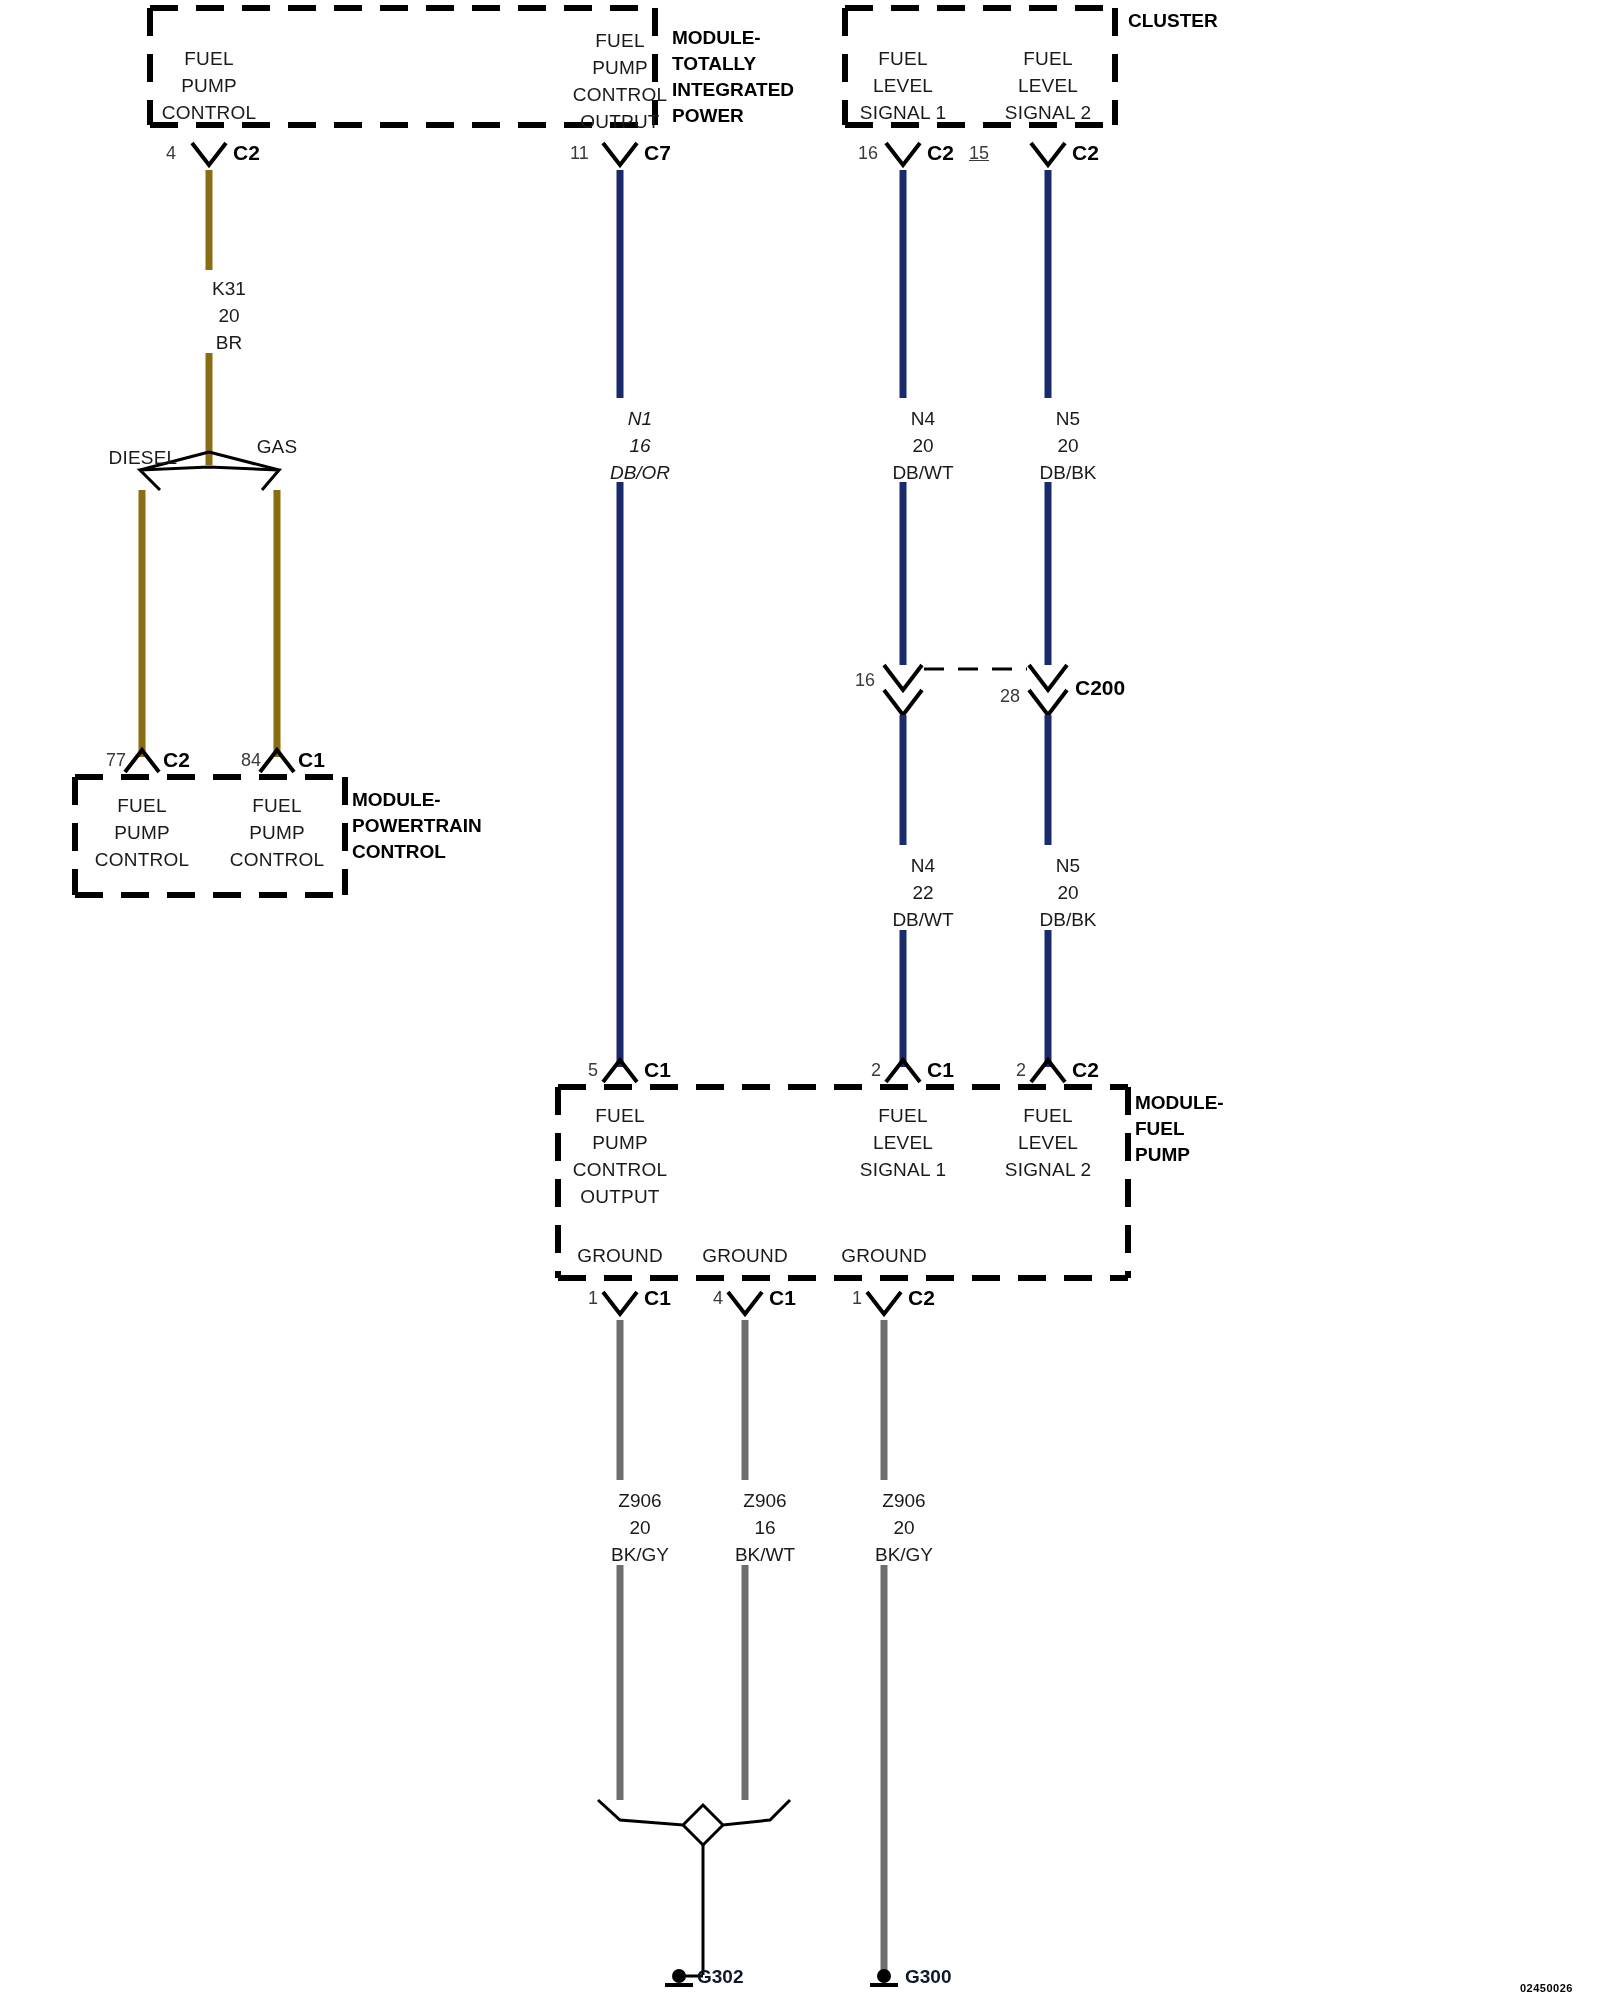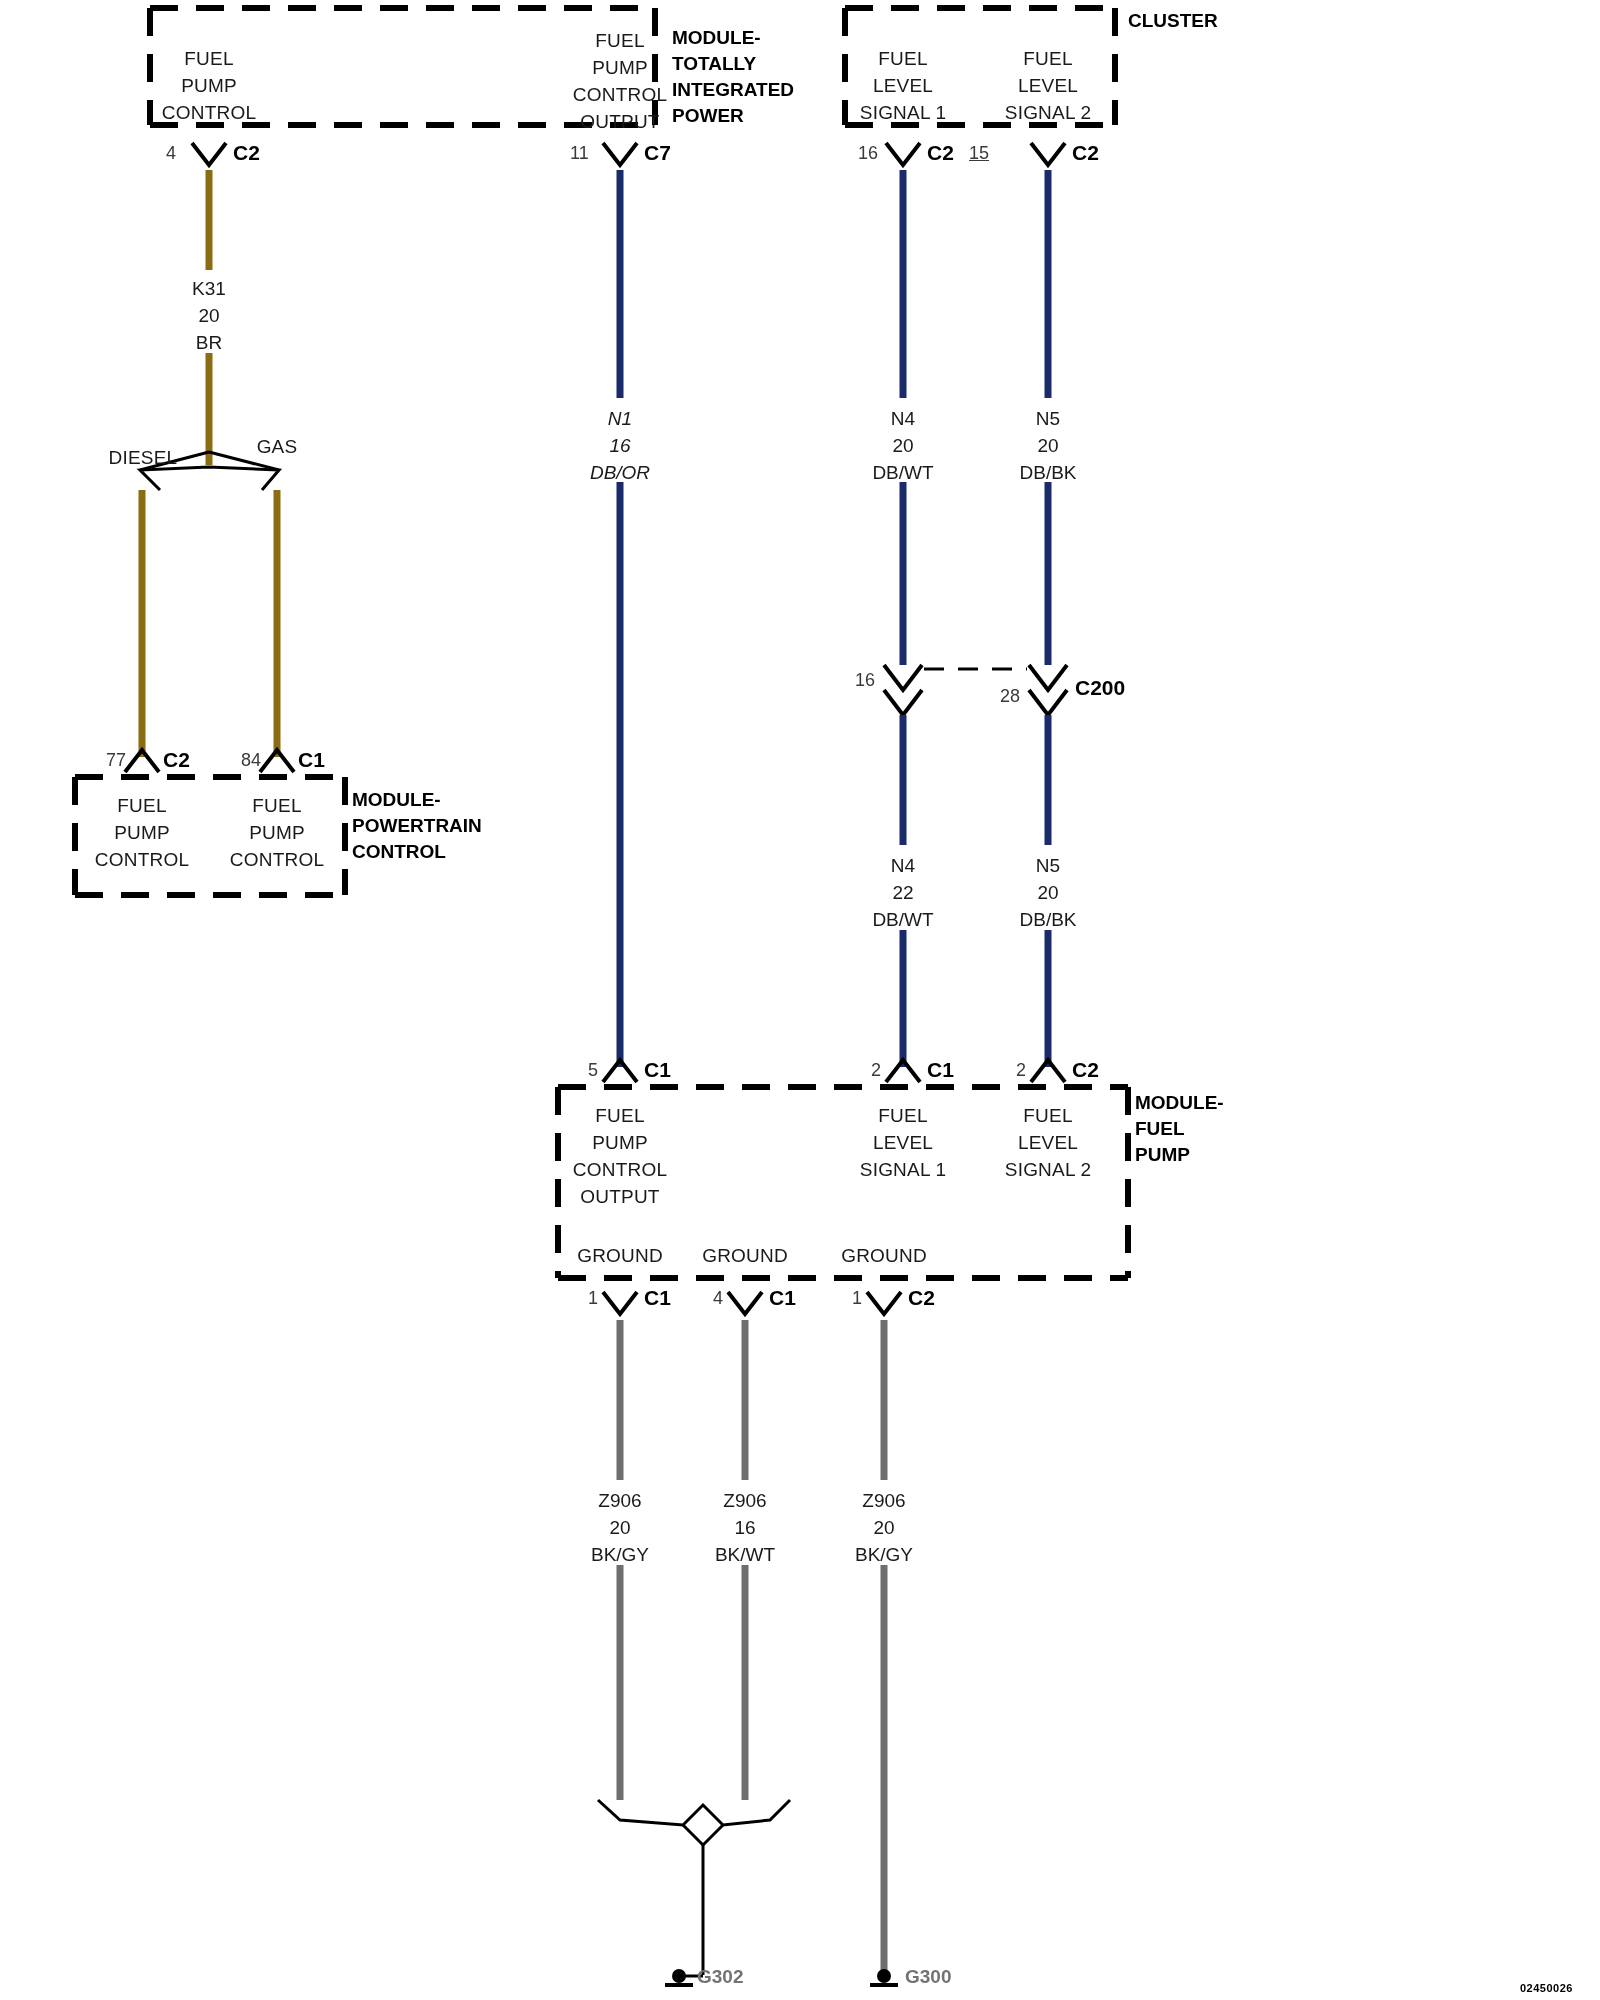--- a/index.html
+++ b/index.html
@@ -8,23 +8,23 @@
     width:1600px;height:2000px;position:relative;overflow:hidden;
     color:#000;
   }
   #stage{position:absolute;left:0;top:0;width:1600px;height:2000px;}
   svg.layer{position:absolute;left:0;top:0;width:1600px;height:2000px;}
   .lbl{position:absolute;font-size:19px;color:#1a1a1a;white-space:nowrap;letter-spacing:.2px;}
   .lbl.c{transform:translateX(-50%);text-align:center;}
   .pin{position:absolute;font-size:18px;color:#3a3a3a;}
   .conn{position:absolute;font-size:21px;font-weight:bold;color:#000;}
   .modtitle{position:absolute;font-size:19px;font-weight:bold;color:#000;line-height:26px;white-space:nowrap;}
-  .gnd{position:absolute;font-size:19px;font-weight:bold;color:#737373;}
+  .gnd{position:absolute;font-size:19px;font-weight:bold;color:#0f172a;}
   .code{position:absolute;font-size:11px;font-weight:bold;color:#000;letter-spacing:.5px;}
-  .wt{position:absolute;font-size:19px;color:#1a1a1a;text-align:center;transform:translateX(-50%);line-height:27px;}
+  .wt{position:absolute;font-size:19px;color:#1a1a1a;text-align:center;transform:translateX(-50%);line-height:27px;margin-left:20px;}
 </style>
 </head>
 <body>
 
 <div id="stage">
 
   <svg class="layer" viewBox="0 0 1600 2000">
 
     <g>
       <path d="M150 8 H655" stroke="#000" stroke-width="6" fill="none" stroke-dasharray="28 18"></path>

